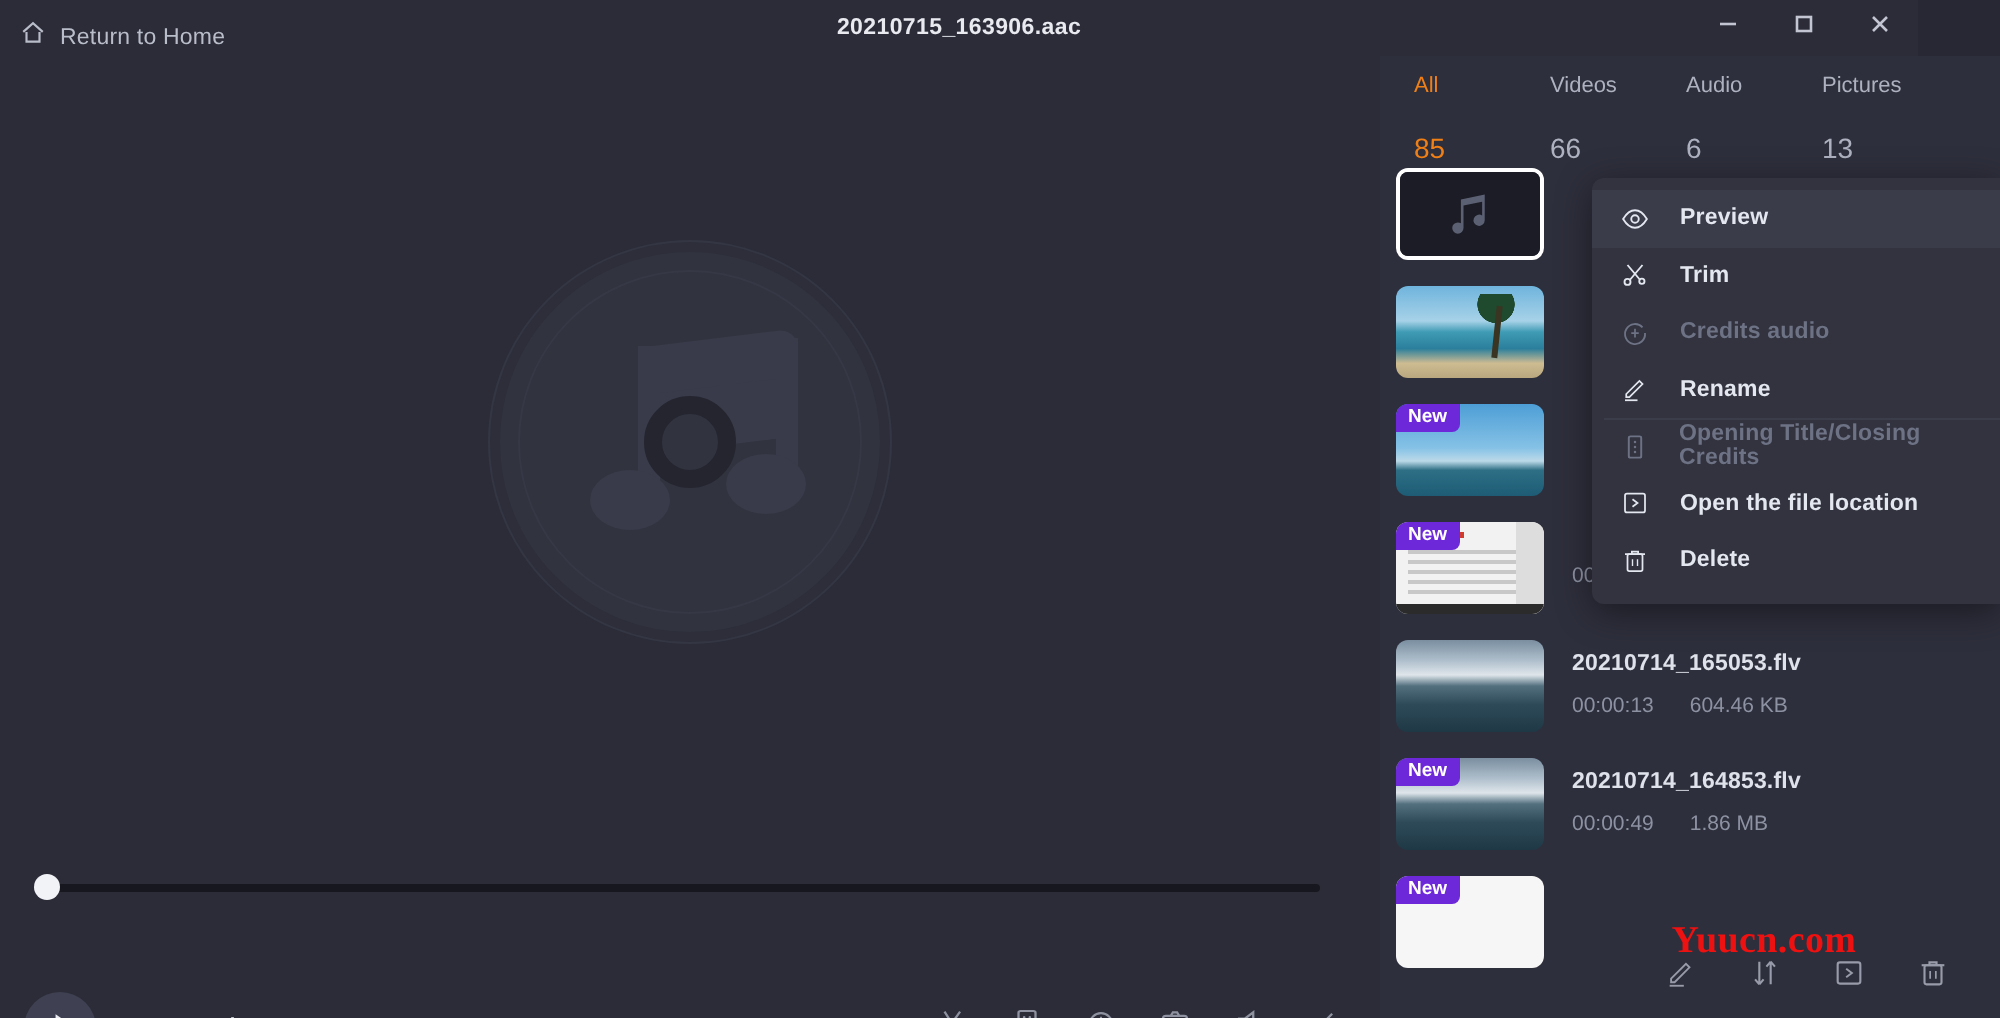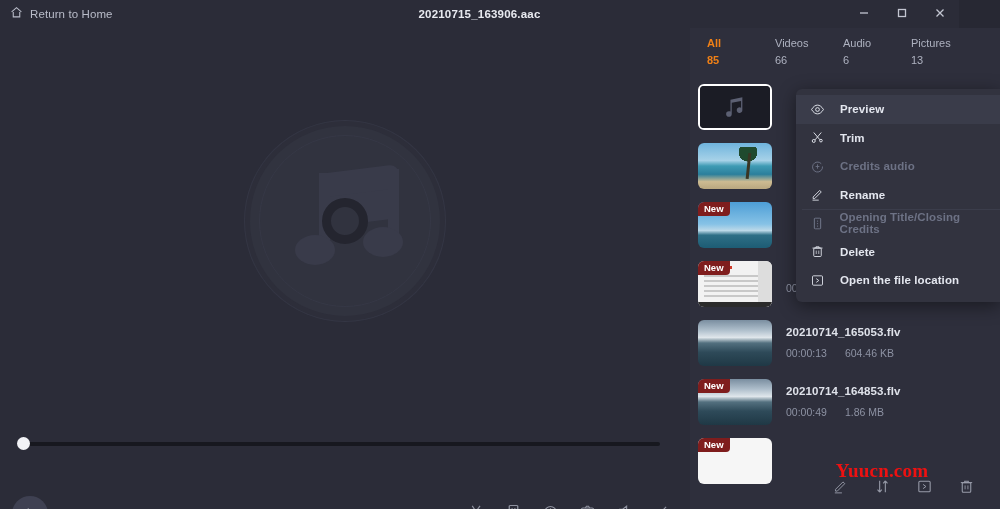--- a/index.html
+++ b/index.html
@@ -8,21 +8,21 @@
     background: #272833;
     font-family: "Liberation Sans", sans-serif;
     overflow: hidden;
   }
   #app { position: relative; width: 1000px; height: 509px; background: #272833; }
 
   
   .titlebar {
     position: absolute; left: 0; top: 0; width: 959px; height: 28px;
     background: #2b2c38;
-    display: flex; align-items: center;
+    display: flex; align-items: flex-end;
   }
   .home-btn {
     display: flex; align-items: center; gap: 7px;
     margin-left: 10px; cursor: pointer;
   }
   .home-btn .label { font-size: 11.5px; color: #b9bcc9; letter-spacing: .1px; }
   .title-center {
     position: absolute; left: 0; right: 0; top: 0; height: 28px;
     display: flex; align-items: center; justify-content: center;
     pointer-events: none;
@@ -121,22 +121,22 @@
   .panel {
     position: absolute; left: 690px; top: 28px; width: 310px; height: 481px;
     background: #2e2f3c;
   }
   .tabs {
     position: absolute; left: 0; top: 0; width: 310px; height: 49px;
     display: flex; padding-left: 17px; gap: 0;
   }
   .tab { width: 68px; cursor: pointer; padding-top: 9px; }
   .tab .tl { font-size: 11px; color: #aeb2c0; }
-  .tab .tc { font-size: 11px; color: #aeb2c0; margin-top: 5px; }
-  .tab.active .tl, .tab.active .tc { color: #f08016; font-weight: bold; }
+  .tab .tc { font-size: 14px; color: #aeb2c0; margin-top: 17px; }
+  .tab.active .tl, .tab.active .tc { color: #f08016; font-weight: normal; }
 
   .filelist {
     position: absolute; left: 0; top: 49px; width: 310px; height: 419px;
     overflow: hidden;
   }
   .frow {
     position: relative; height: 59px; display: flex; align-items: center;
     padding-left: 8px; cursor: pointer;
   }
   .thumb {
@@ -160,21 +160,21 @@
     background:#3a3523; transform: rotate(6deg);
   }
   .seaimg { width:100%; height:100%; background: linear-gradient(#7a8ea0 0%, #aebecb 22%, #dfe6eb 38%, #53707f 50%, #2e4a59 70%, #1f3845 100%); }
   .docimg { width:100%; height:100%; background:#f2f2f2; position:relative; }
   .docimg .bar { position:absolute; left:6px; right:6px; height:2px; background:#c8c8c8; }
   .docimg .red { position:absolute; left:6px; top:5px; width:28px; height:3px; background:#cf3b2c; }
   .docimg .side { position:absolute; right:0; top:0; width:14px; bottom:0; background:#dddddd; }
   .docimg .foot { position:absolute; left:0; right:0; bottom:0; height:5px; background:#2b2b2b; }
   .whiteimg { width:100%; height:100%; background:#f6f6f6; }
   .newbadge {
-    position: absolute; left: 0; top: 0; background: #7f1d1d; color: #fff;
+    position: absolute; left: 0; top: 0; background: #6d28d9; color: #fff;
     font-size: 9.5px; font-weight: bold; padding: 1.5px 6px 2px; border-radius: 4px 0 4px 0;
     z-index: 2;
   }
   .finfo { margin-left: 14px; }
   .fname { font-size: 11.5px; color: #dfe2ea; font-weight: bold; letter-spacing: .1px; }
   .fmeta { font-size: 10.5px; color: #8d92a3; margin-top: 9px; display: flex; gap: 18px; }
 
   .panelbar {
     position: absolute; left: 0; bottom: 0; width: 310px; height: 41px;
     display: flex; align-items: center; justify-content: flex-end;
@@ -550,35 +550,35 @@
           <circle cx="12" cy="12" r="1" fill="#6d7285" stroke="none"></circle>
           <circle cx="12" cy="16" r="1" fill="#6d7285" stroke="none"></circle>
         </svg>
       </span>
       <span class="mlabel">Opening Title/Closing Credits</span>
     </div>
 
     <div class="mi">
       <span class="mic">
         <svg width="15" height="15" viewBox="0 0 24 24" fill="none" stroke="#e4e7ef" stroke-width="1.4">
+          <rect x="4" y="4.5" width="16" height="15" rx="1.6"></rect>
+          <path d="M10 9 L14 12 L10 15"></path>
+        </svg>
+      </span>
+      <span class="mlabel">Open the file location</span>
+    </div>
+
+    <div class="mi">
+      <span class="mic">
+        <svg width="15" height="15" viewBox="0 0 24 24" fill="none" stroke="#e4e7ef" stroke-width="1.4">
           <path d="M4 6.5 H20"></path>
             <path d="M9.5 6.5 V4.5 H14.5 V6.5"></path>
           <rect x="6" y="6.5" width="12" height="13.5" rx="1.4"></rect>
           <path d="M10 10.5 V16 M14 10.5 V16" stroke-width="1.1"></path>
         </svg>
       </span>
       <span class="mlabel">Delete</span>
     </div>
-
-    <div class="mi">
-      <span class="mic">
-        <svg width="15" height="15" viewBox="0 0 24 24" fill="none" stroke="#e4e7ef" stroke-width="1.4">
-          <rect x="4" y="4.5" width="16" height="15" rx="1.6"></rect>
-          <path d="M10 9 L14 12 L10 15"></path>
-        </svg>
-      </span>
-      <span class="mlabel">Open the file location</span>
-    </div>
   </div>
 
   <div class="watermark">Yuucn.com</div>
 
 </div>
 
 </body></html>

